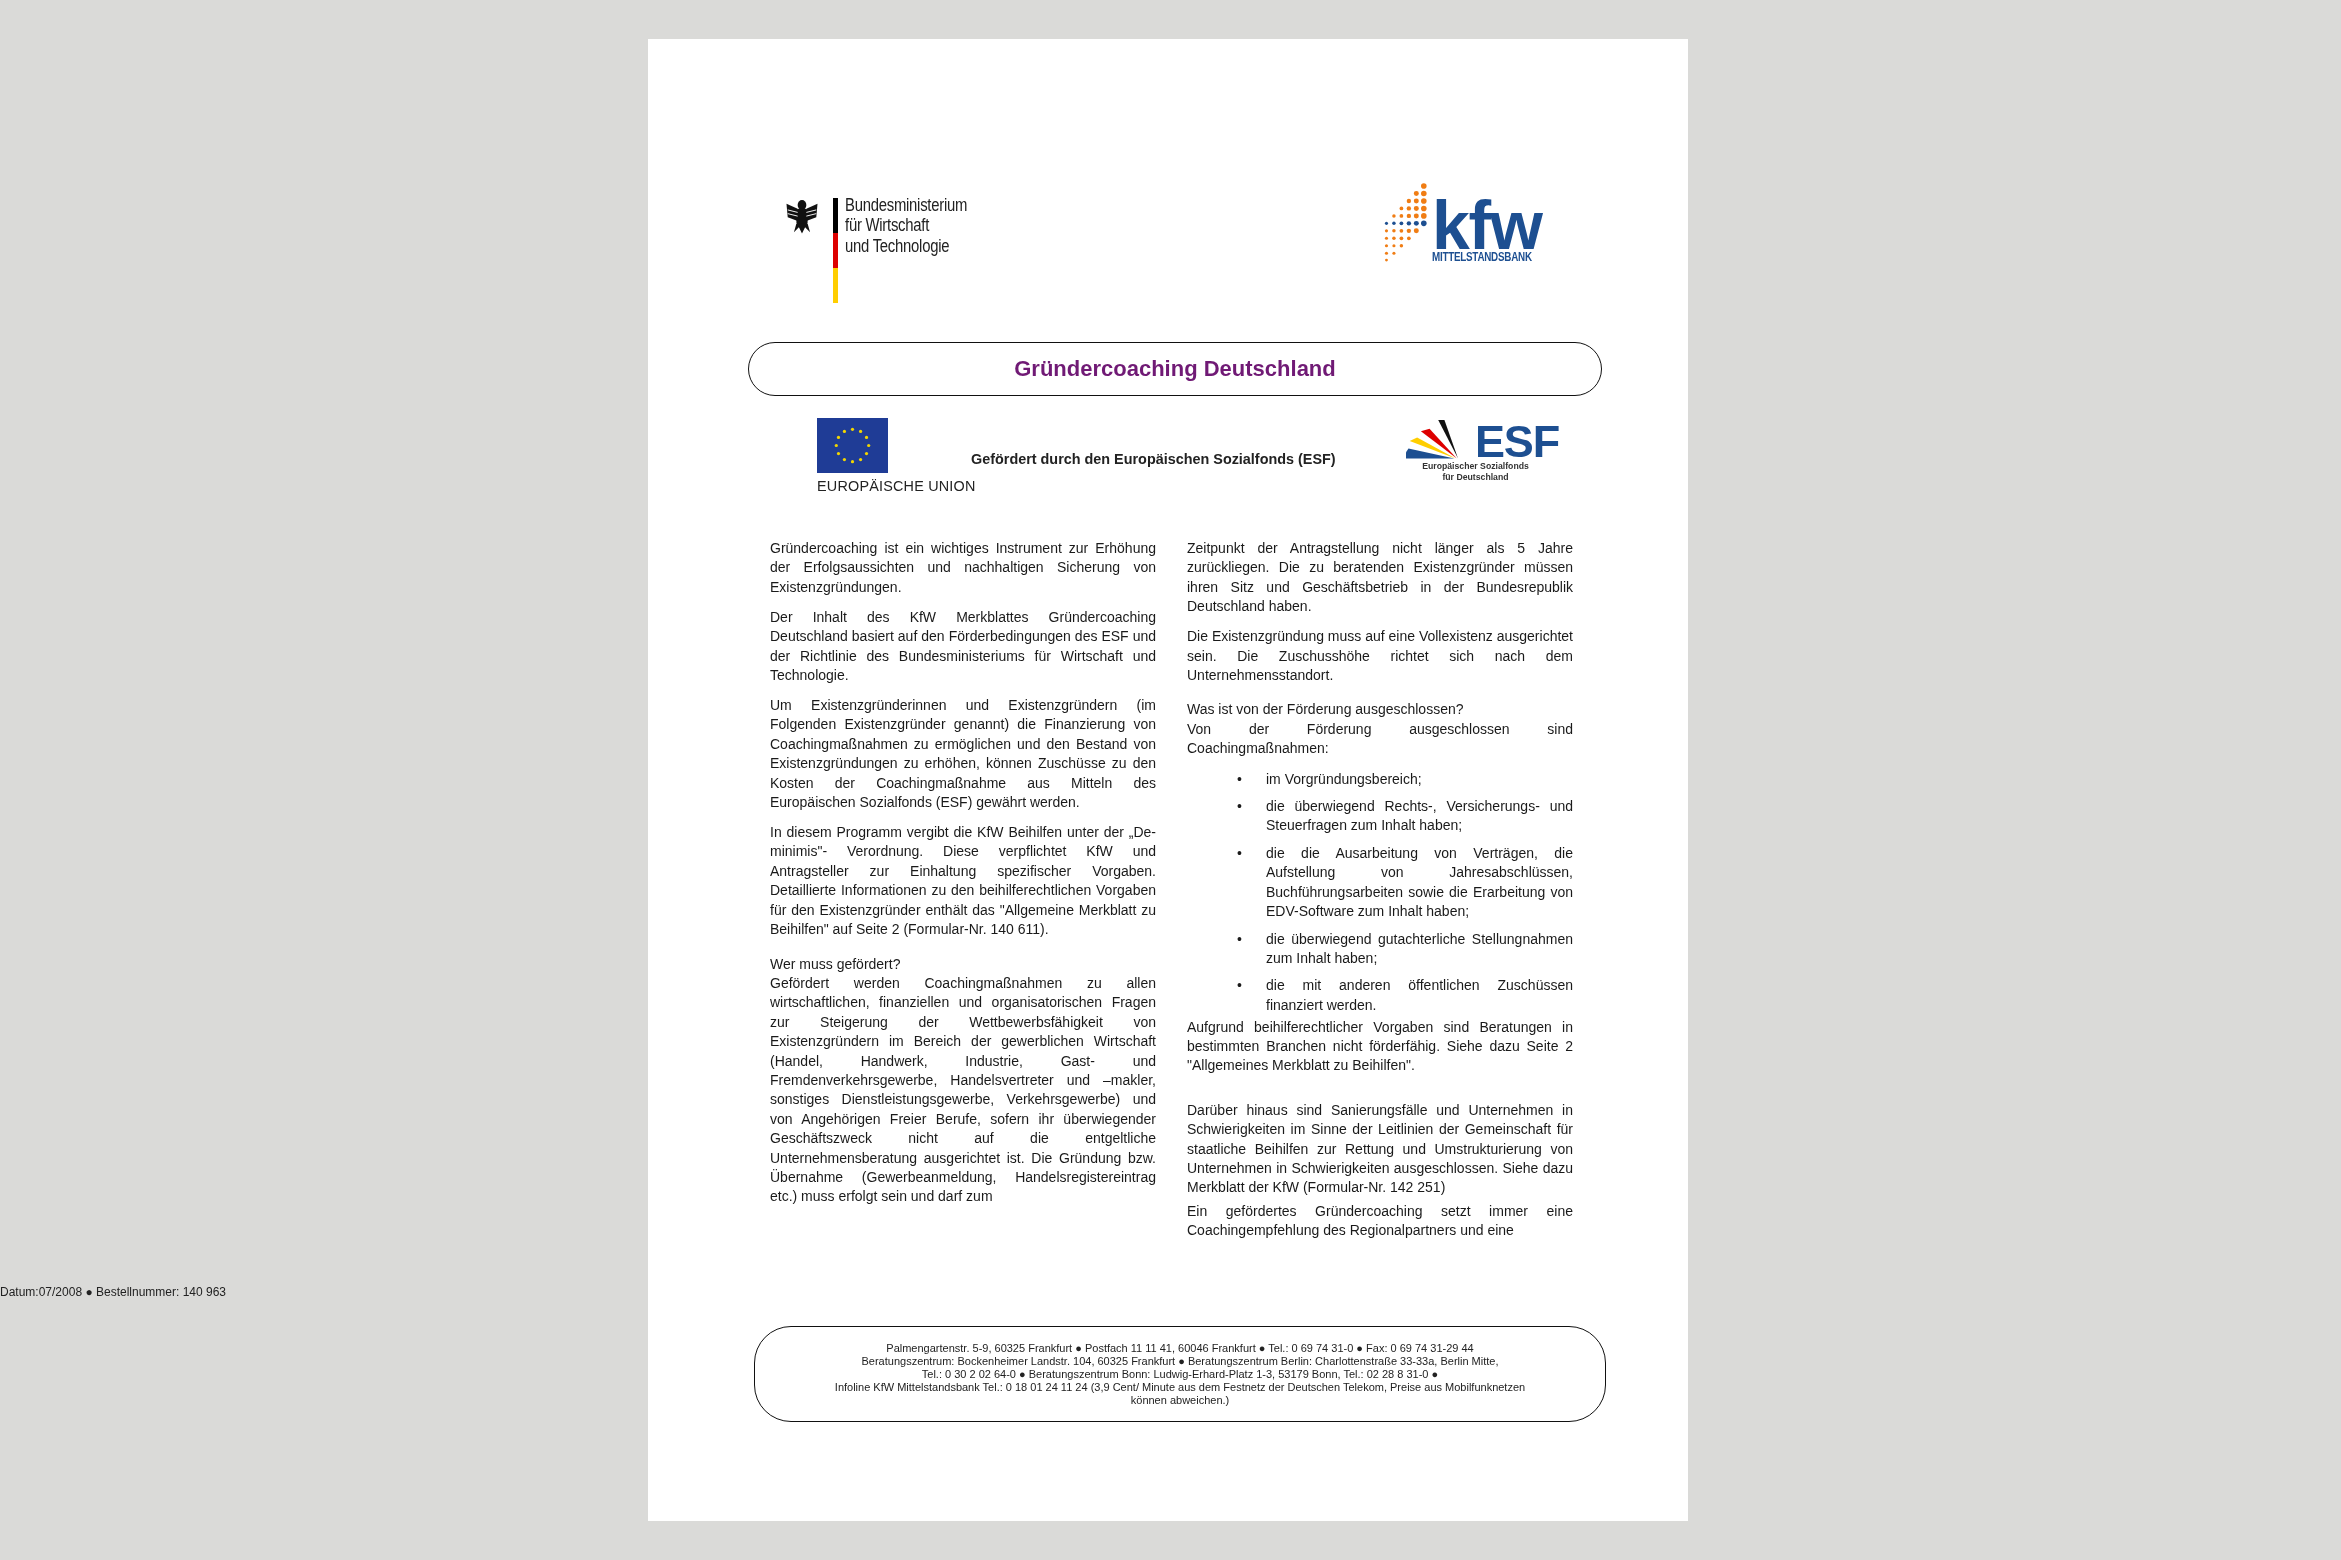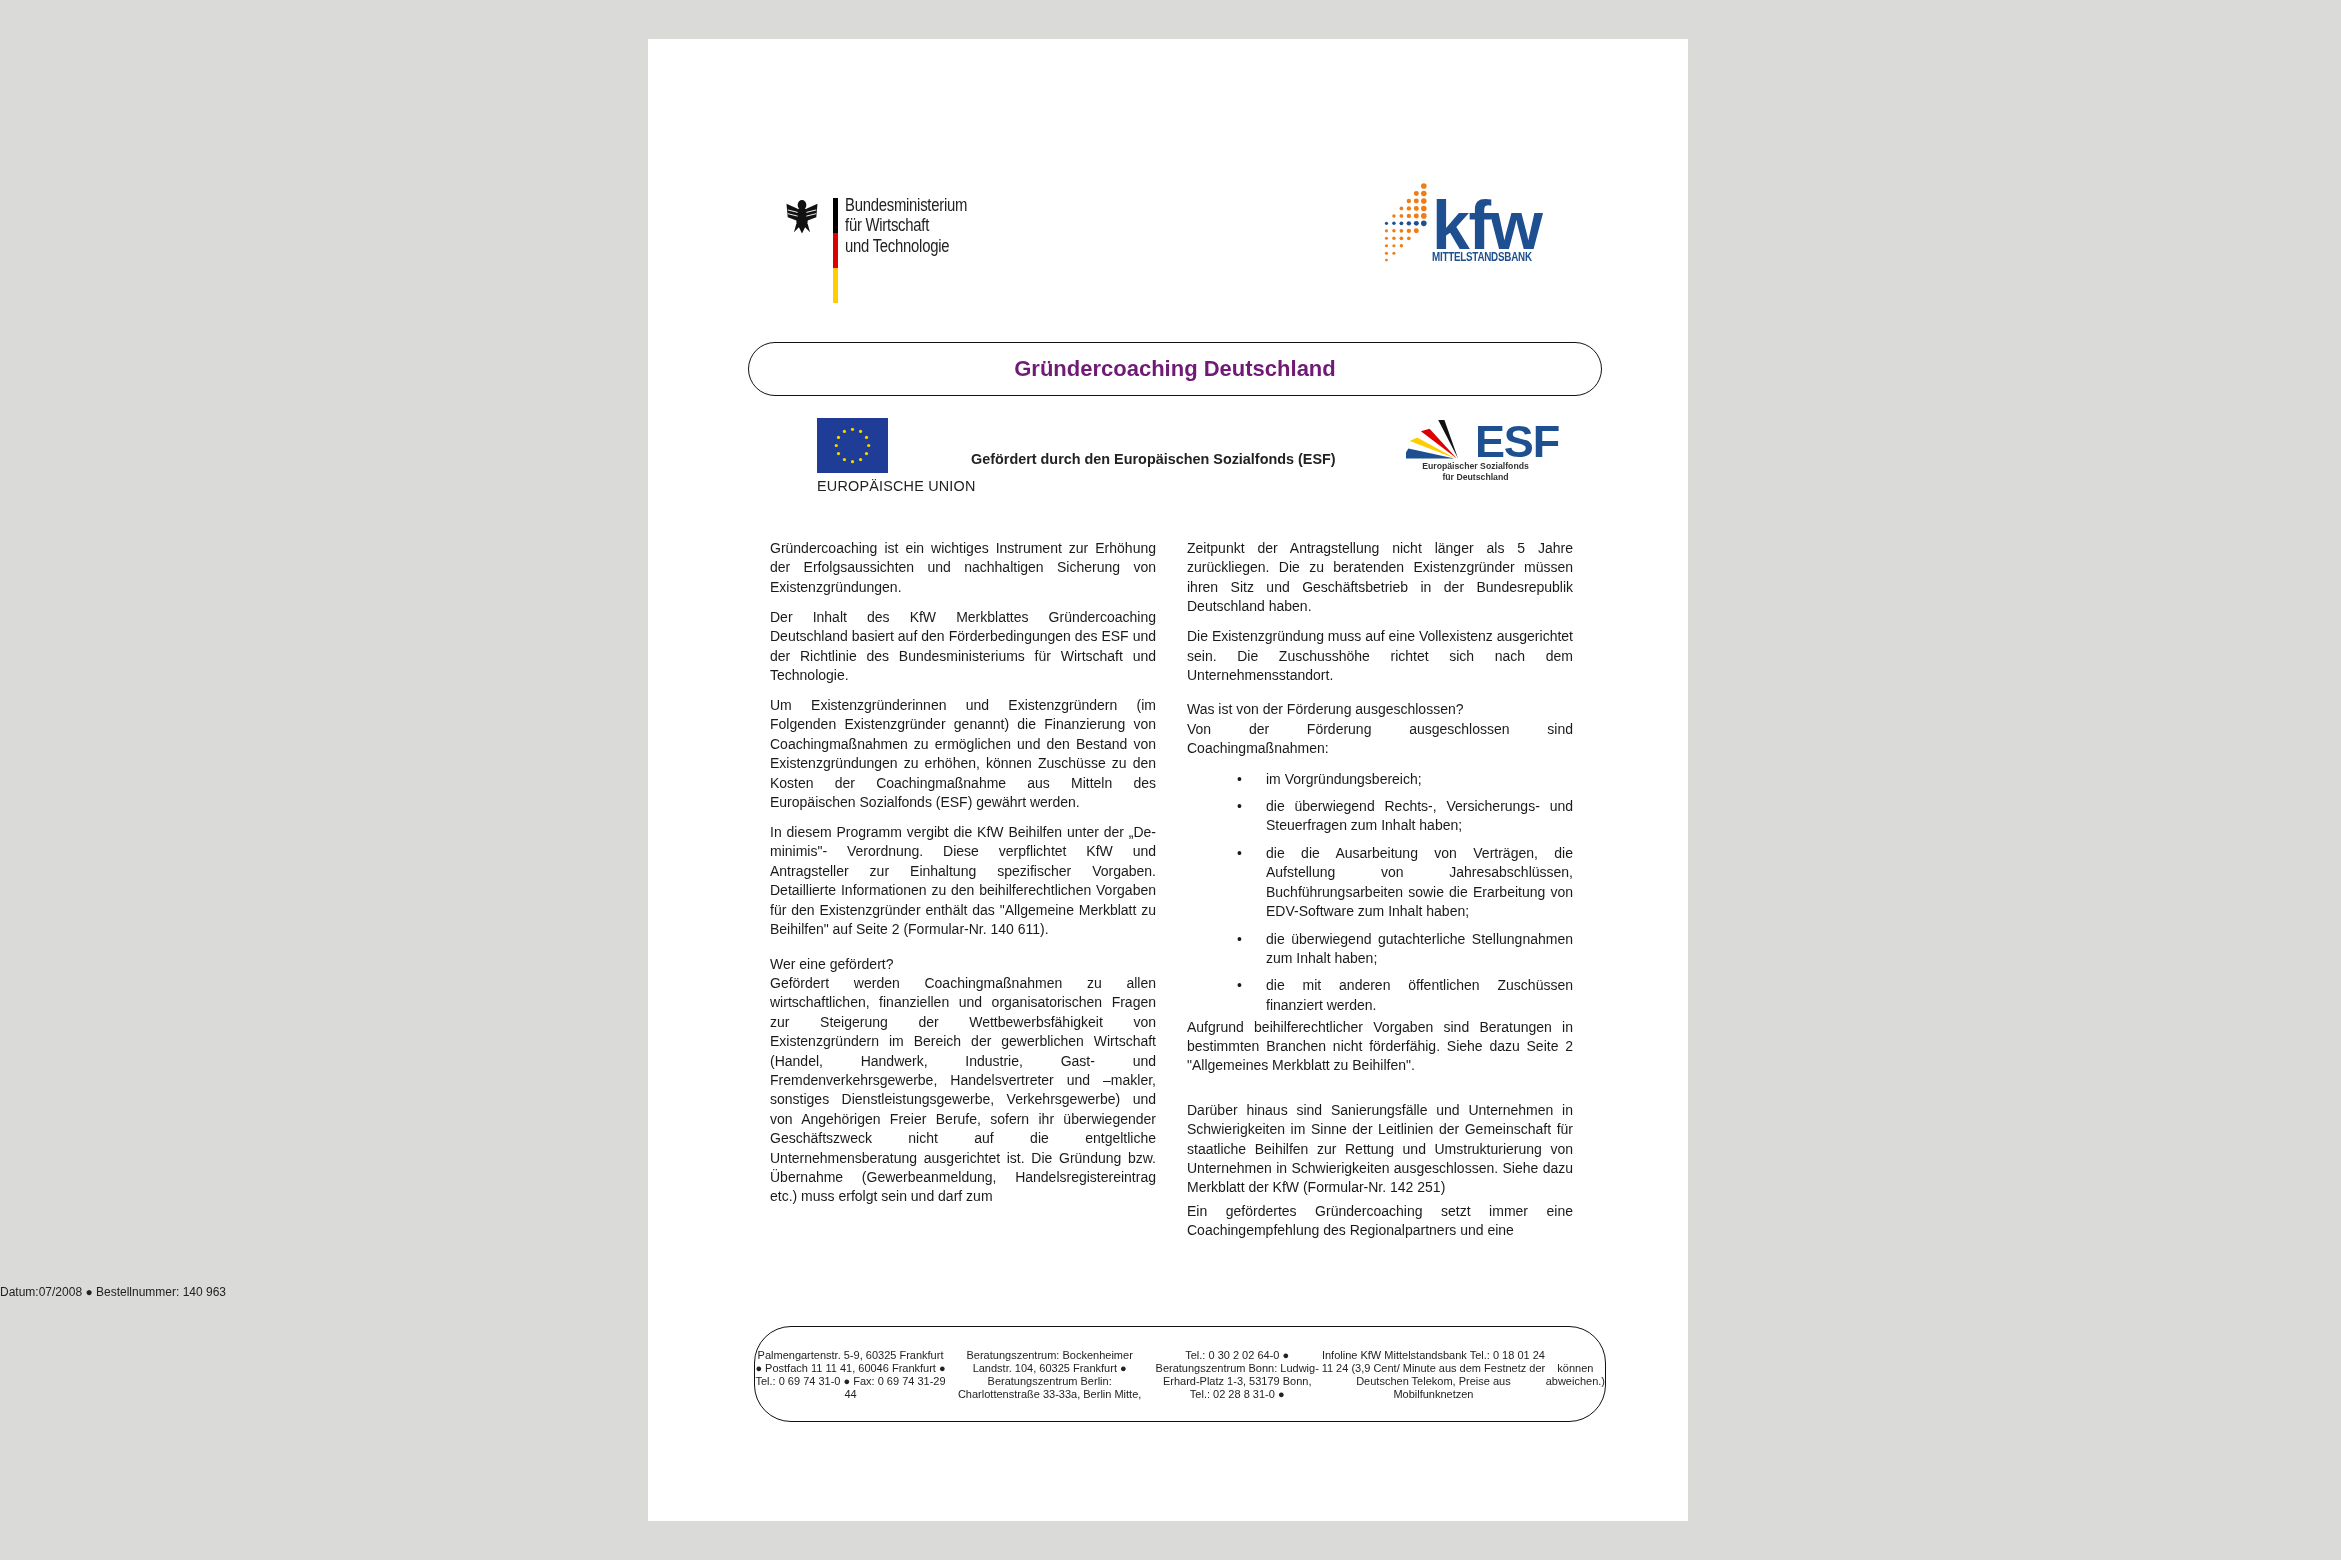--- a/index.html
+++ b/index.html
@@ -43,21 +43,21 @@
   .col.right { left:1187px; }
   .col p { margin:0 0 10.6px 0; text-align:justify; }
   .col h3 { margin:15px 0 0 0; font-size:14px; line-height:19.4px; font-weight:normal; }
   .col h3 + p { margin-top:0; }
   .col ul { margin:7.5px 0 2.5px 0; padding:0; list-style:none; }
   .col li { position:relative; padding-left:79px; margin-bottom:8px; text-align:justify; }
   .col li .dot { position:absolute; left:50px; top:0; }
 
   .date-line { left:0; width:2342px; top:1285px; font-size:12px; color:#222; }
 
-  .footer-box { left:754px; top:1326px; width:852px; height:96px; border:1.9px solid #111; border-radius:37px; box-sizing:border-box; display:flex; flex-direction:row; align-items:center; justify-content:center; font-size:11px; line-height:13px; color:#222; text-align:center; padding-top:1.2px; }
+  .footer-box { left:754px; top:1326px; width:852px; height:96px; border:1.9px solid #111; border-radius:37px; box-sizing:border-box; display:flex; flex-direction:column; align-items:center; justify-content:center; font-size:11px; line-height:13px; color:#222; text-align:center; padding-top:1.2px; }
 </style>
 </head>
 <body>
 
 <div class="page"></div>
 
 <div class="abs bmwi">
   <svg class="eagle" viewBox="0 0 58 62">
     <ellipse cx="29" cy="14" rx="7" ry="8" fill="#111"></ellipse>
     <path d="M4 12 L22 20 L22 40 L6 34 Z" fill="#111"></path>
@@ -161,21 +161,21 @@
     <div>Europäischer Sozialfonds</div>
     <div>für Deutschland</div>
   </div>
 </div>
 
 <div class="col left">
   <p>Gründercoaching ist ein wichtiges Instrument zur Erhöhung der Erfolgsaussichten und nachhaltigen Sicherung von Existenzgründungen.</p>
   <p>Der Inhalt des KfW Merkblattes Gründercoaching Deutschland basiert auf den Förderbedingungen des ESF und der Richtlinie des Bundesministeriums für Wirtschaft und Technologie.</p>
   <p>Um Existenzgründerinnen und Existenzgründern (im Folgenden Existenzgründer genannt) die Finanzierung von Coachingmaßnahmen zu ermöglichen und den Bestand von Existenzgründungen zu erhöhen, können Zuschüsse zu den Kosten der Coachingmaßnahme aus Mitteln des Europäischen Sozialfonds (ESF) gewährt werden.</p>
   <p>In diesem Programm vergibt die KfW Beihilfen unter der „De- minimis"- Verordnung. Diese verpflichtet KfW und Antragsteller zur Einhaltung spezifischer Vorgaben. Detaillierte Informationen zu den beihilferechtlichen Vorgaben für den Existenzgründer enthält das "Allgemeine Merkblatt zu Beihilfen" auf Seite 2 (Formular-Nr. 140 611).</p>
-  <h3>Wer eine gefördert?</h3>
+  <h3>Wer muss gefördert?</h3>
   <p>Gefördert werden Coachingmaßnahmen zu allen wirtschaftlichen, finanziellen und organisatorischen Fragen zur Steigerung der Wettbewerbsfähigkeit von Existenzgründern im Bereich der gewerblichen Wirtschaft (Handel, Handwerk, Industrie, Gast- und Fremdenverkehrsgewerbe, Handelsvertreter und –makler, sonstiges Dienstleistungsgewerbe, Verkehrsgewerbe) und von Angehörigen Freier Berufe, sofern ihr überwiegender Geschäftszweck nicht auf die entgeltliche Unternehmensberatung ausgerichtet ist. Die Gründung bzw. Übernahme (Gewerbeanmeldung, Handelsregistereintrag etc.) muss erfolgt sein und darf zum</p>
 </div>
 
 <div class="col right">
   <p>Zeitpunkt der Antragstellung nicht länger als 5 Jahre zurückliegen. Die zu beratenden Existenzgründer müssen ihren Sitz und Geschäftsbetrieb in der Bundesrepublik Deutschland haben.</p>
   <p>Die Existenzgründung muss auf eine Vollexistenz ausgerichtet sein. Die Zuschusshöhe richtet sich nach dem Unternehmensstandort.</p>
   <h3>Was ist von der Förderung ausgeschlossen?</h3>
   <p style="margin-bottom:11px">Von der Förderung ausgeschlossen sind Coachingmaßnahmen:</p>
   <ul>
     <li><span class="dot">•</span><span>im Vorgründungsbereich;</span></li>

